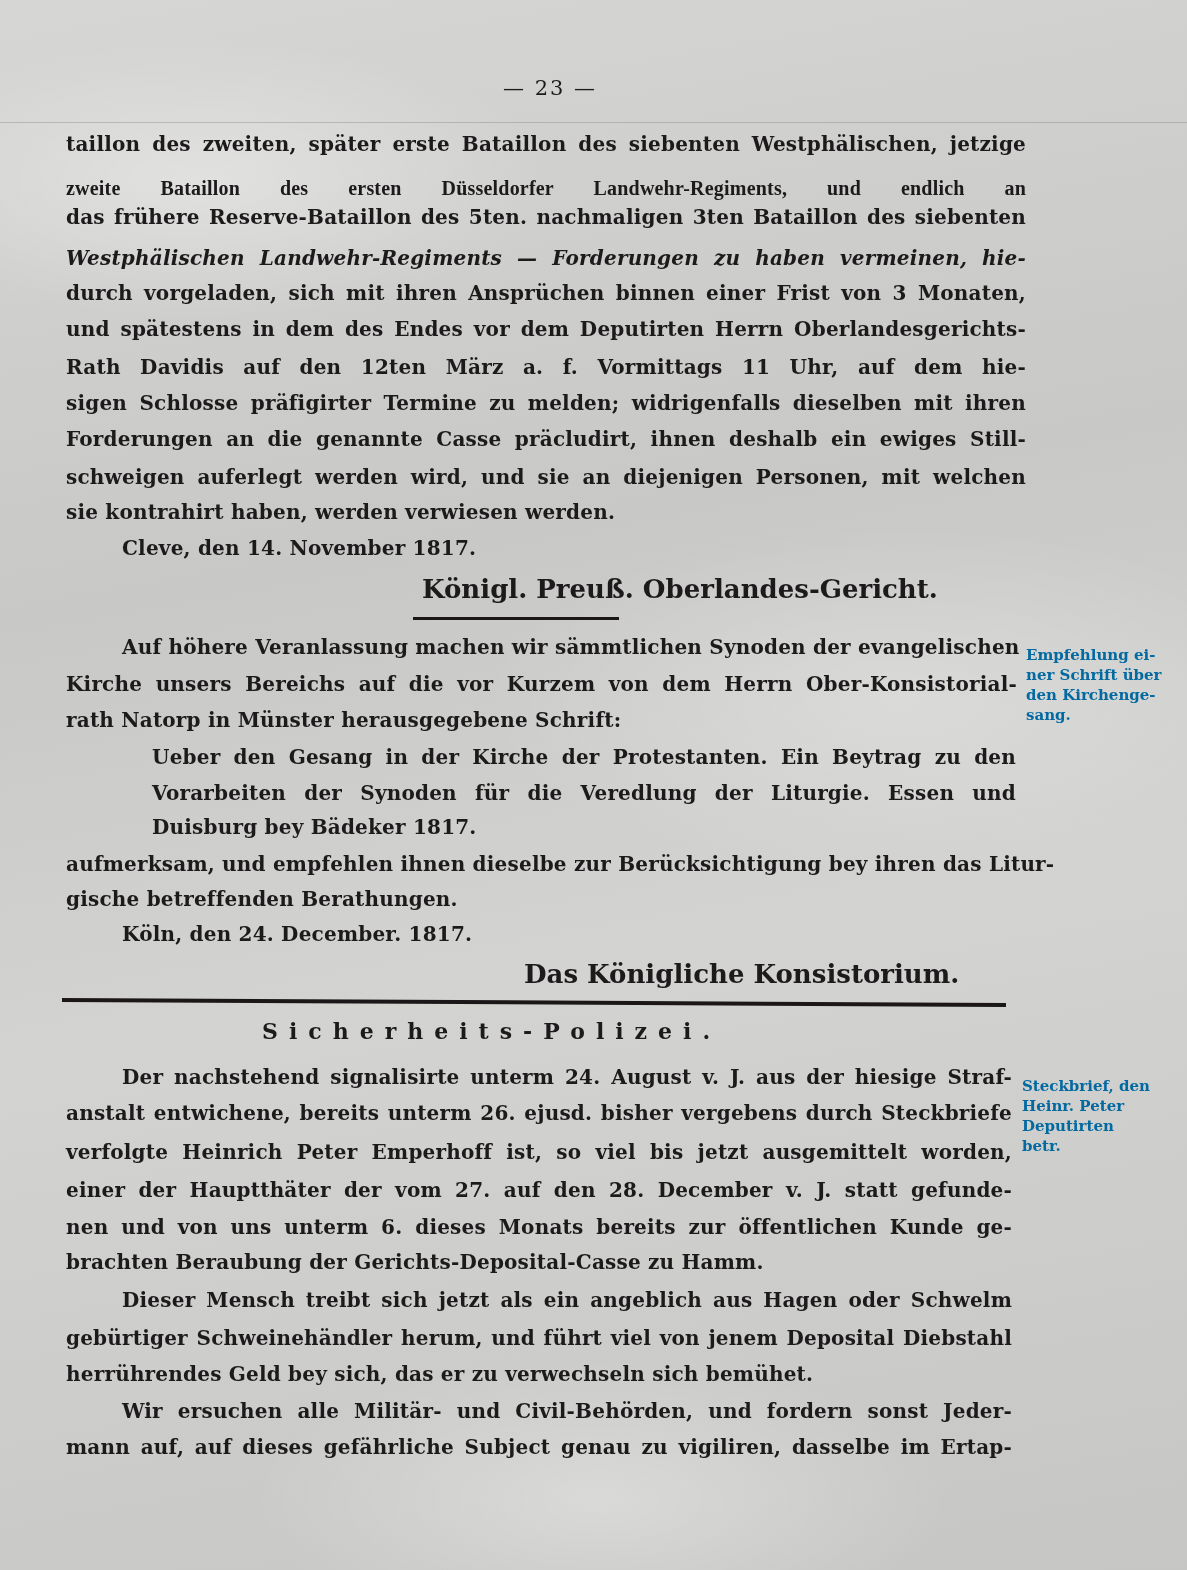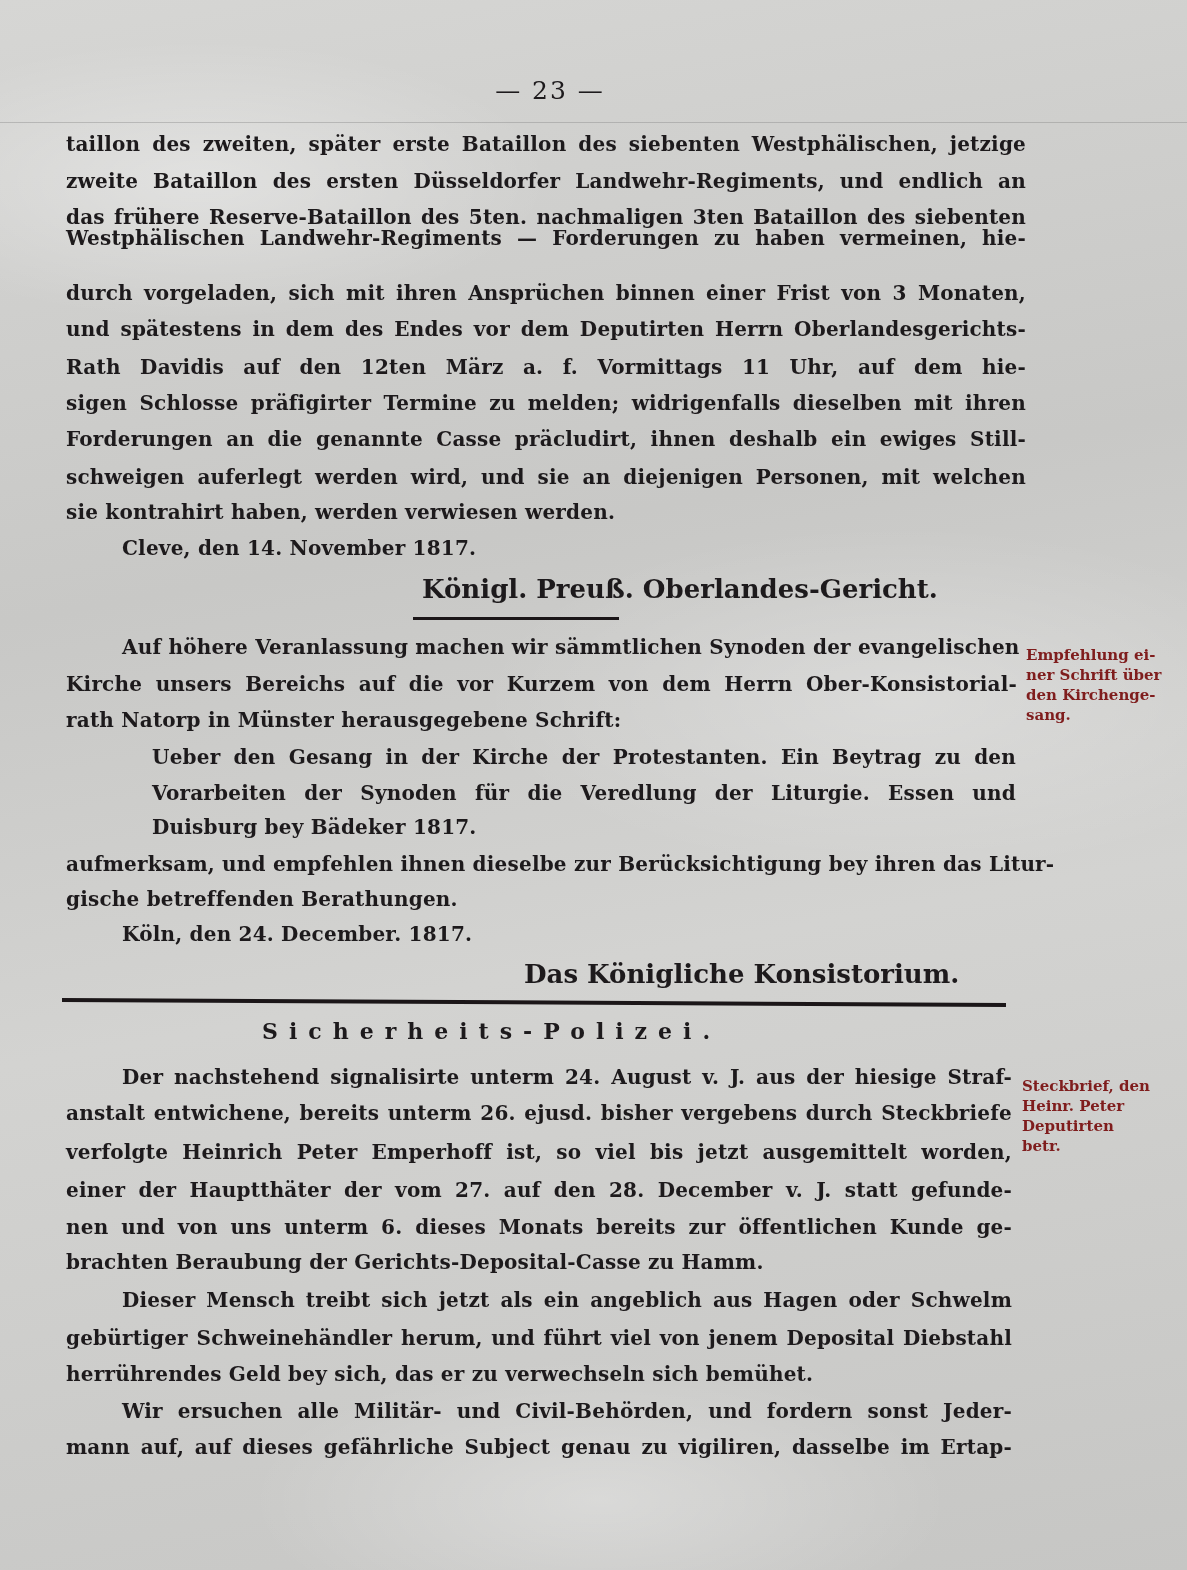--- a/index.html
+++ b/index.html
@@ -29,21 +29,21 @@
       position: absolute;
       left: 0; top: 122px;
       width: 1187px; height: 1px;
       background: rgba(120,120,120,0.35);
     }
     .page-number {
       position: absolute;
       top: 76px;
       left: 0; width: 1100px;
       text-align: center;
-      font-size: 25px;
+      font-size: 21px;
       letter-spacing: 2px;
     }
     .main-col {
       position: absolute;
       left: 66px;
       width: 960px;
     }
     .line {
       position: absolute;
       left: 0;
@@ -86,37 +86,37 @@
       font-size: 22px;
       font-weight: bold;
       letter-spacing: 11px;
       white-space: nowrap;
     }
     .margin-note {
       position: absolute;
       font-size: 15px;
       line-height: 20px;
       font-weight: bold;
-      color: #7f1d1d;
+      color: #0369a1;
     }
     .margin-note div { white-space: nowrap; }
   </style>
 </head>
 <body>
 
 <div class="page">
   <div class="fold-crease"></div>
 
   <div class="page-number">— 23 —</div>
 
   <div class="main-col" style="top:0;">
     <div class="line" style="top:130px;">taillon des zweiten, später erste Bataillon des siebenten Westphälischen, jetzige</div>
-    <div class="line" style="top:167px;">zweite Bataillon des ersten Düsseldorfer Landwehr-Regiments, und endlich an</div>
+    <div class="line" style="top:174px;font-family:Liberation Serif, serif;">zweite Bataillon des ersten Düsseldorfer Landwehr-Regiments, und endlich an</div>
     <div class="line" style="top:203px;">das frühere Reserve-Bataillon des 5ten. nachmaligen 3ten Bataillon des siebenten</div>
-    <div class="line" style="top:224px;">Westphälischen Landwehr-Regiments — Forderungen zu haben vermeinen, hie-</div>
+    <div class="line" style="top:244px;font-style:italic;">Westphälischen Landwehr-Regiments — Forderungen zu haben vermeinen, hie-</div>
     <div class="line" style="top:279px;">durch vorgeladen, sich mit ihren Ansprüchen binnen einer Frist von 3 Monaten,</div>
     <div class="line" style="top:315px;">und spätestens in dem des Endes vor dem Deputirten Herrn Oberlandesgerichts-</div>
     <div class="line" style="top:353px;">Rath Davidis auf den 12ten März a. f. Vormittags 11 Uhr, auf dem hie-</div>
     <div class="line" style="top:389px;">sigen Schlosse präfigirter Termine zu melden; widrigenfalls dieselben mit ihren</div>
     <div class="line" style="top:425px;">Forderungen an die genannte Casse präcludirt, ihnen deshalb ein ewiges Still-</div>
     <div class="line" style="top:463px;">schweigen auferlegt werden wird, und sie an diejenigen Personen, mit welchen</div>
     <div class="line last" style="top:498px;">sie kontrahirt haben, werden verwiesen werden.</div>
     <div class="line last indent" style="top:534px;">Cleve, den 14. November 1817.</div>
   </div>
   <div class="signature" style="left:422px; top:574px;">Königl. Preuß. Oberlandes-Gericht.</div>

